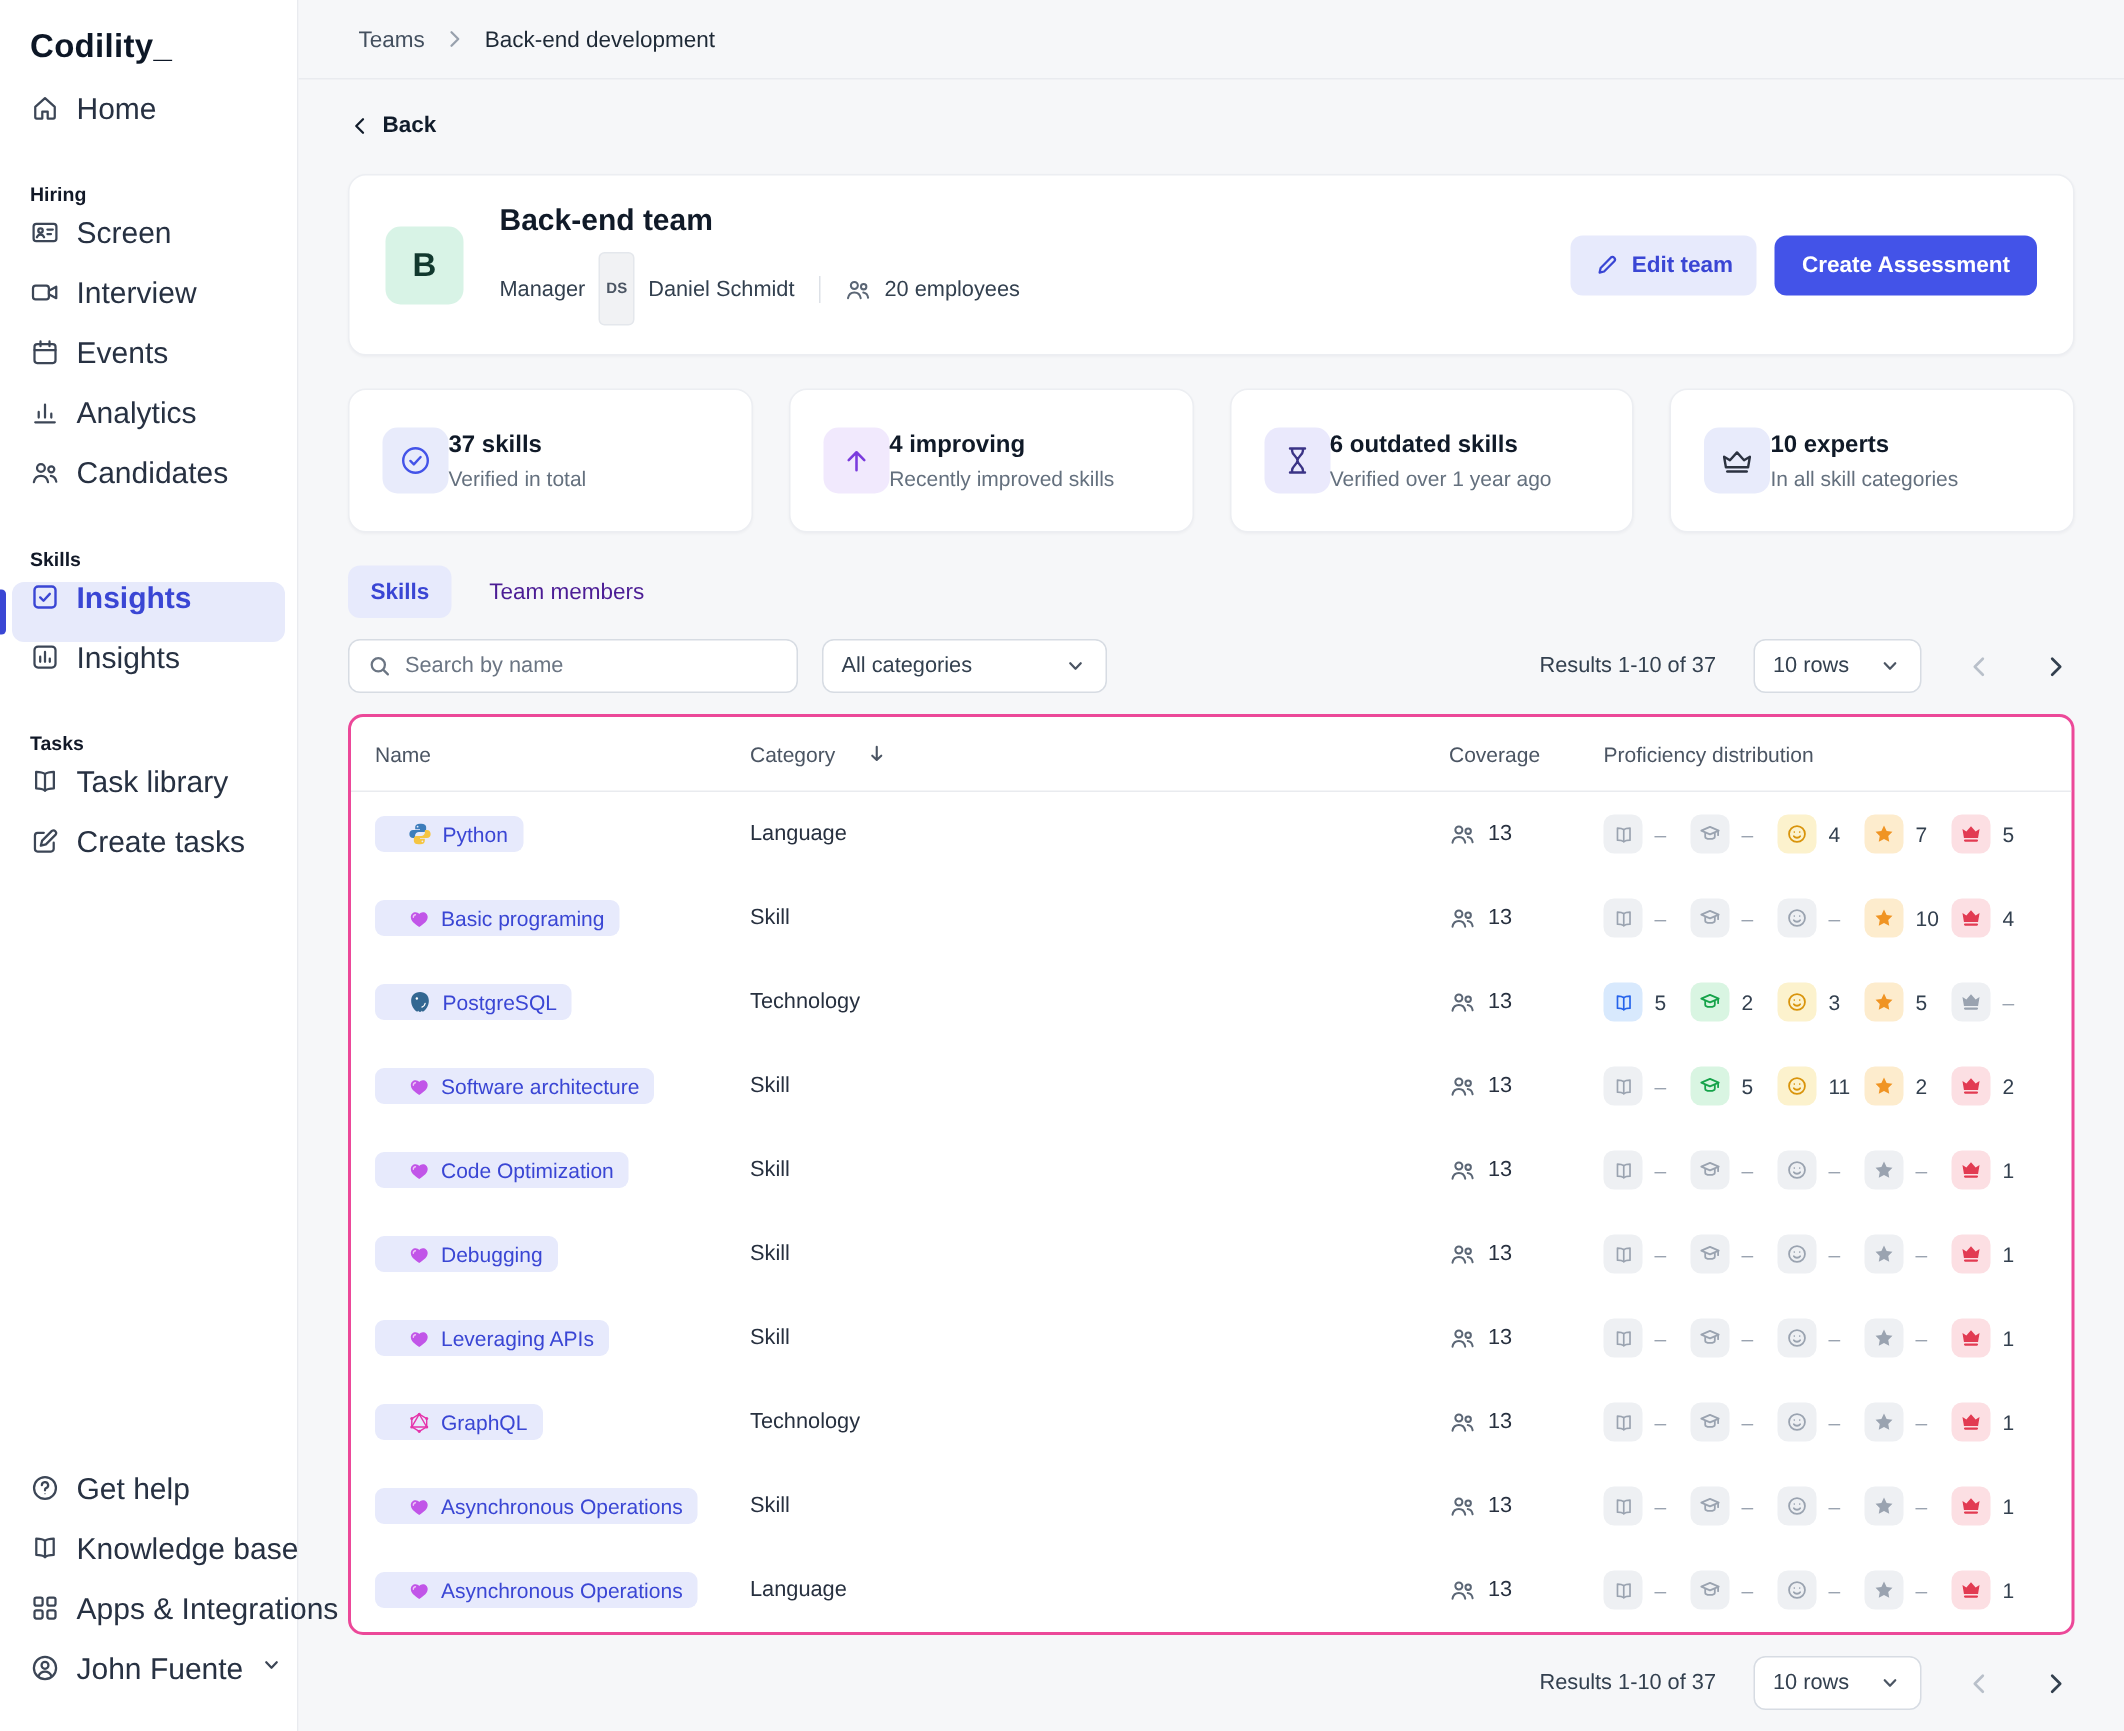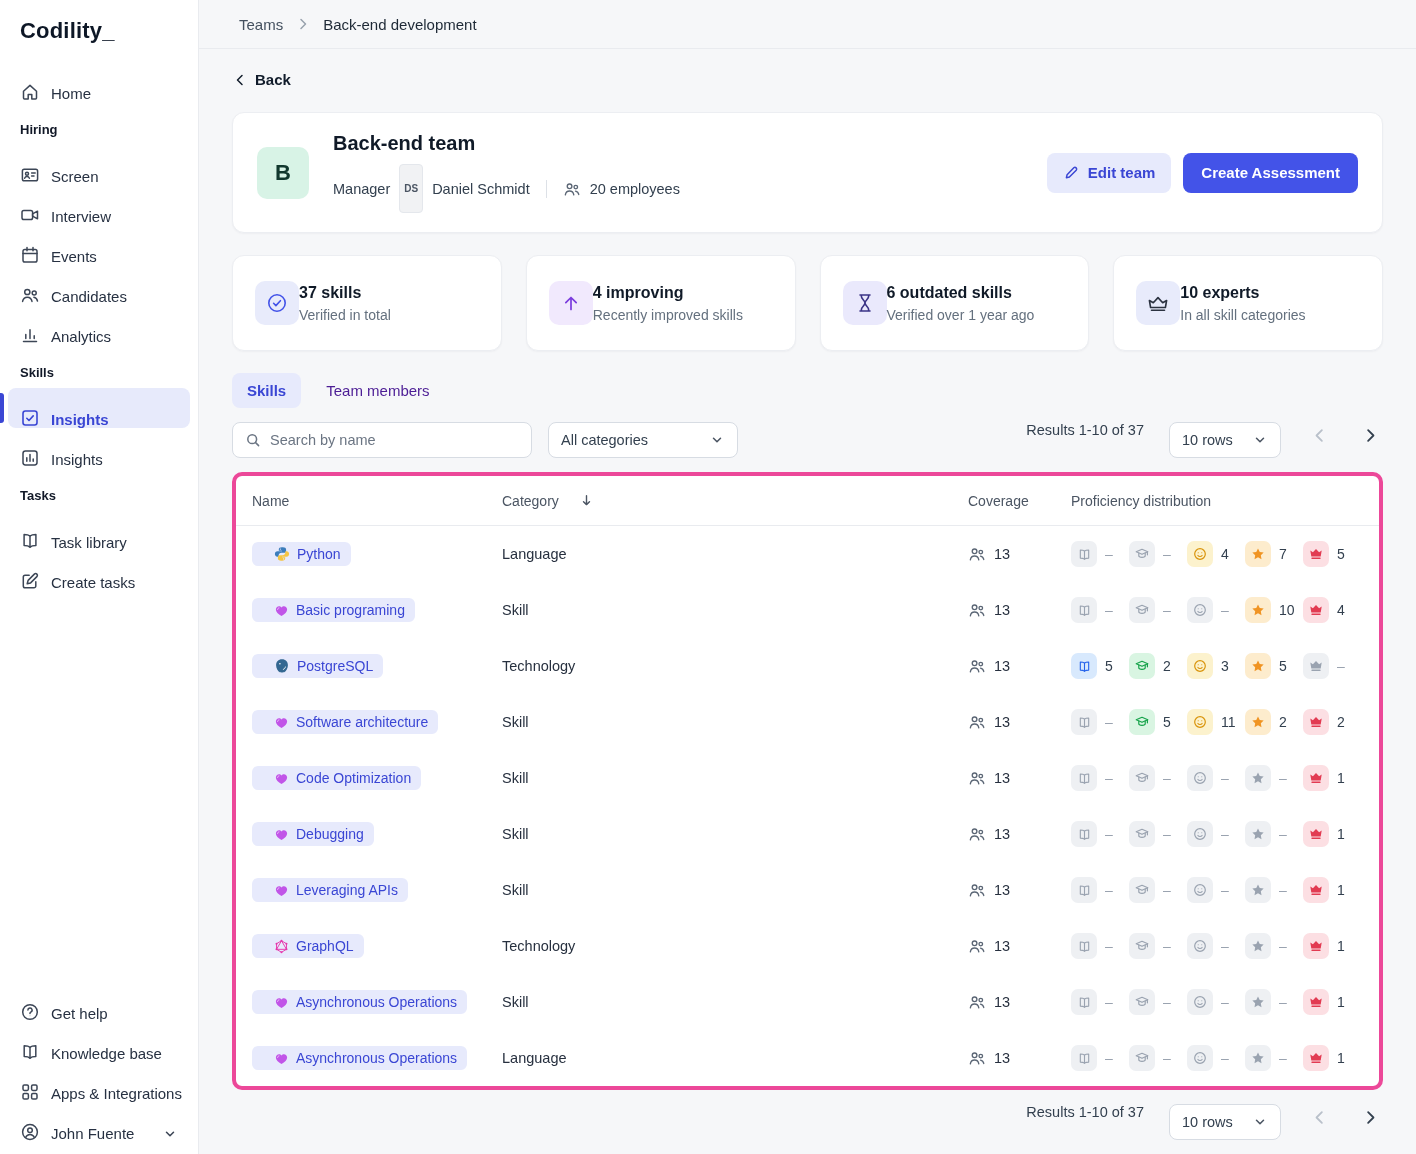--- a/index.html
+++ b/index.html
@@ -16,22 +16,22 @@
   
   .sidebar {
     width: 199px; min-width: 199px; height: 100%;
     background: #ffffff; border-right: 1px solid #e9ebef;
     display: flex; flex-direction: column;
   }
   .logo { padding: 18px 20px 14px; font-size: 22px; font-weight: 800; color: #0d1726; letter-spacing: .2px; }
   .nav { padding: 4px 8px 0; flex: 1; }
   .section-header { font-size: 13px; font-weight: 700; color: #111827; padding: 20px 12px 8px; }
   .nav-item {
-    display: flex; align-items: flex-end; gap: 11px; height: 40px;
-    padding: 0 12px; border-radius: 8px; font-size: 15px; color: #273142;
+    display: flex; align-items: flex-start; gap: 11px; height: 40px;
+    padding: 0 12px; border-radius: 8px; font-size: 20px; color: #273142;
     cursor: pointer; position: relative; white-space: nowrap;
   }
   .nav-item .icon { color: #3c4656; }
   .nav-item.active { background: #e7eafb; color: #3a46d4; font-weight: 700; }
   .nav-item.active .icon { color: #3a46d4; }
   .nav-item.active::before {
     content: ""; position: absolute; left: -8px; top: 5px; bottom: 5px;
     width: 4px; background: #3a46d4; border-radius: 0 3px 3px 0;
   }
   .sidebar-footer { padding: 0 8px 12px; }
@@ -105,27 +105,27 @@
   .search-box input { border: none; outline: none; font-size: 14.5px; color: #33404f; width: 100%; background: transparent; font-family: inherit; }
   .search-box input::placeholder { color: #6b7583; }
   .select {
     display: flex; align-items: center; justify-content: space-between; gap: 8px;
     background: #fff; border: 1px solid #d7dce3; border-radius: 8px;
     height: 36px; padding: 0 12px; font-size: 14.5px; color: #33404f; cursor: pointer;
   }
   .select .icon { color: #4b5563; }
   .category-select { width: 190px; margin-left: 16px; }
   .rows-select { width: 112px; }
-  .results-area { margin-left: auto; display: flex; align-items: flex-start; gap: 25px; }
+  .results-area { margin-left: auto; display: flex; align-items: center; gap: 25px; }
   .results-text { font-size: 14.5px; color: #33404f; }
   .page-btn { width: 26px; height: 26px; display: inline-flex; align-items: center; justify-content: center; cursor: pointer; color: #33404f; }
   .page-btn svg { width: 19px; height: 19px; }
   .page-btn.disabled { color: #b9c0ca; cursor: default; }
 
-  .table-card { background: #fff; border: 4px solid #ec4899; border-radius: 10px; margin-top: 14px; overflow: hidden; }
+  .table-card { background: #fff; border: 2px solid #ec4899; border-radius: 10px; margin-top: 14px; overflow: hidden; }
   .thead { display: flex; align-items: center; height: 50px; padding: 0 16px; border-bottom: 1px solid #e9ebef; font-size: 14px; color: #4b5563; }
   .col-name { width: 250px; }
   .col-category { width: 466px; display: flex; align-items: center; gap: 20px; }
   .col-coverage { width: 103px; }
   .col-dist { flex: 1; }
   .trow { display: flex; align-items: center; height: 56px; padding: 0 16px; font-size: 14.5px; color: #27303f; }
   .name-pill {
     display: inline-flex; align-items: center; gap: 7px;
     background: #e7eafc; color: #3a46d4; border-radius: 6px;
     padding: 4px 10px 4px 22px; font-size: 14px; font-weight: 500; cursor: pointer;
@@ -180,36 +180,36 @@
             <svg width="20" height="20" viewBox="0 0 20 20" fill="none" stroke="currentColor" stroke-width="1.5" stroke-linecap="round" stroke-linejoin="round">
               <rect x="3" y="4.4" width="14" height="12.6" rx="1.8"></rect>
               <path d="M3 8.4h14M7 2.6v3.2M13 2.6v3.2"></path>
             </svg>
           </span>
           <span>Events</span>
         </div>
         <div class="nav-item">
           <span class="icon">
             <svg width="20" height="20" viewBox="0 0 20 20" fill="none" stroke="currentColor" stroke-width="1.5" stroke-linecap="round" stroke-linejoin="round">
+              <path d="M3.5 16.5h13"></path>
+              <path d="M5.8 13.4V9.6M10 13.4V4.8M14.2 13.4v-2.6"></path>
+            </svg>
+          </span>
+          <span>Analytics</span>
+        </div>
+        <div class="nav-item">
+          <span class="icon">
+            <svg width="20" height="20" viewBox="0 0 20 20" fill="none" stroke="currentColor" stroke-width="1.5" stroke-linecap="round" stroke-linejoin="round">
               <circle cx="7.3" cy="7" r="2.6"></circle>
               <path d="M2.6 16.4c.5-2.7 2.3-4.2 4.7-4.2s4.2 1.5 4.7 4.2"></path>
               <circle cx="14.2" cy="7.9" r="2"></circle>
               <path d="M13.9 12.3c1.9.3 3.2 1.6 3.6 3.8"></path>
             </svg>
           </span>
           <span>Candidates</span>
-        </div>
-        <div class="nav-item">
-          <span class="icon">
-            <svg width="20" height="20" viewBox="0 0 20 20" fill="none" stroke="currentColor" stroke-width="1.5" stroke-linecap="round" stroke-linejoin="round">
-              <path d="M3.5 16.5h13"></path>
-              <path d="M5.8 13.4V9.6M10 13.4V4.8M14.2 13.4v-2.6"></path>
-            </svg>
-          </span>
-          <span>Analytics</span>
         </div>
         <div class="section-header">Skills</div>
         <div class="nav-item active">
           <span class="icon">
             <svg width="20" height="20" viewBox="0 0 20 20" fill="none" stroke="currentColor" stroke-width="1.6" stroke-linecap="round" stroke-linejoin="round">
               <rect x="3" y="3" width="14" height="14" rx="2.4"></rect>
               <path d="m6.8 10.3 2.2 2.2 4.2-4.6"></path>
             </svg>
           </span>
           <span>Insights</span>

